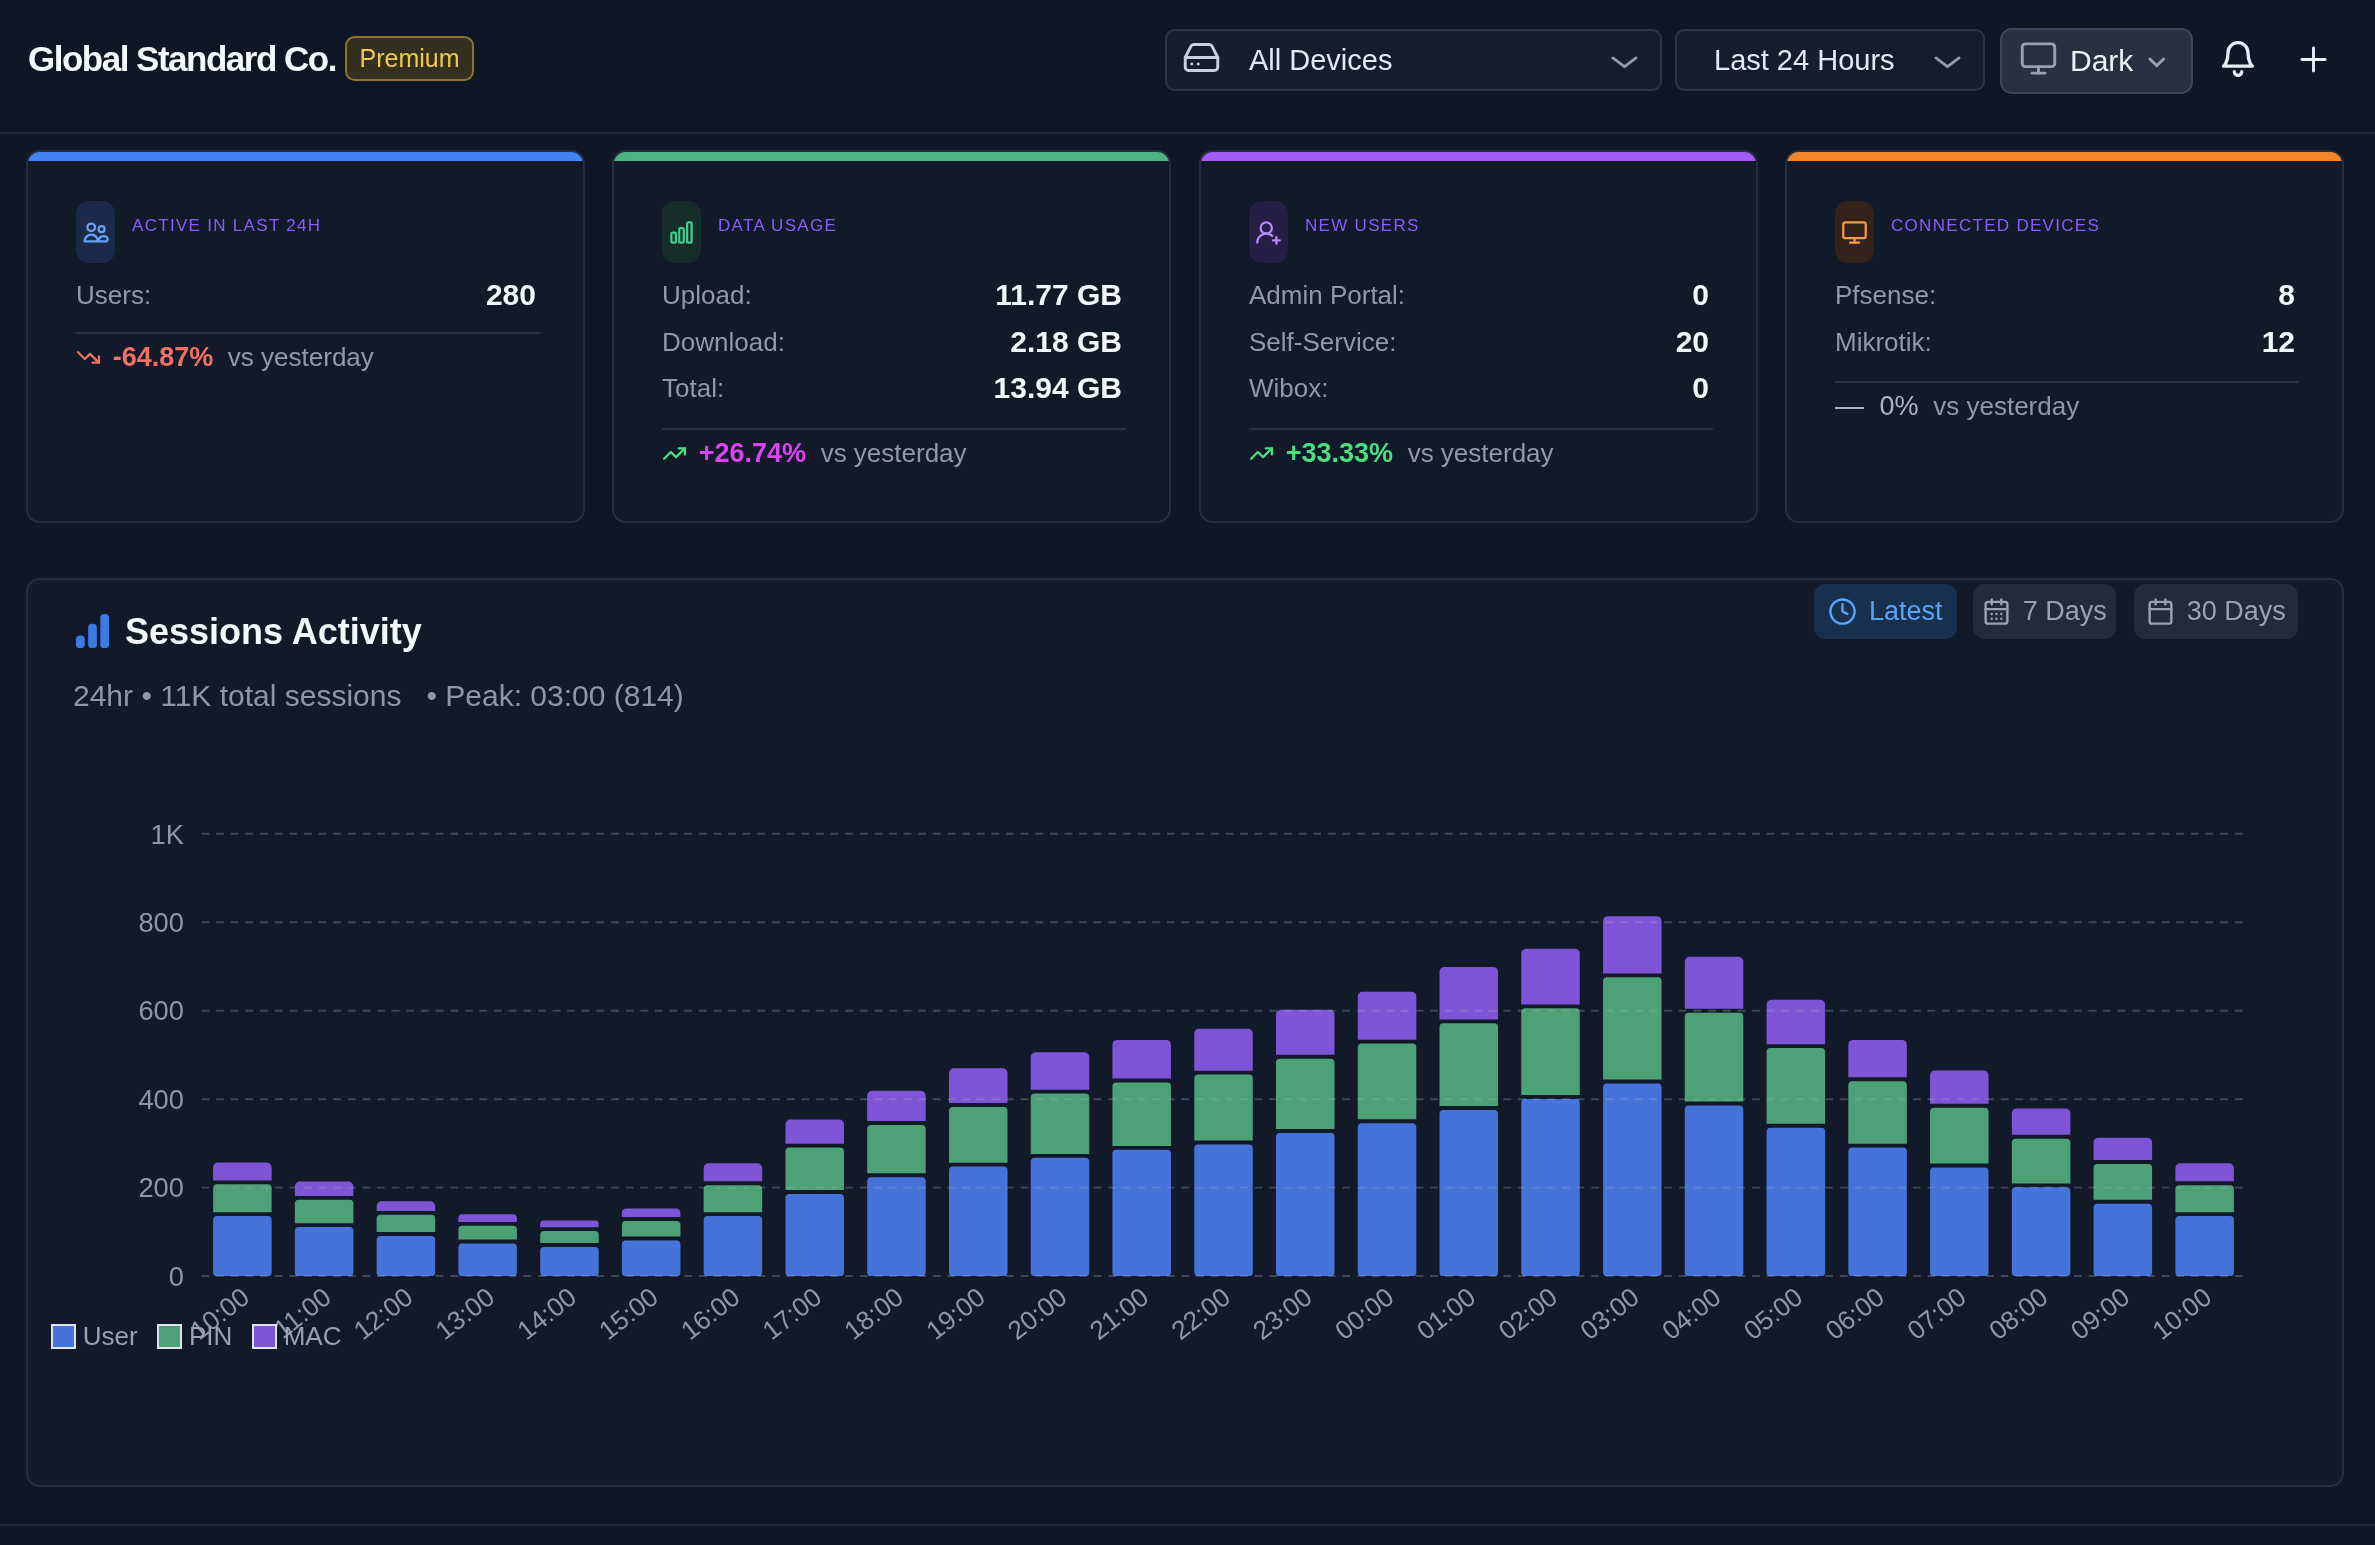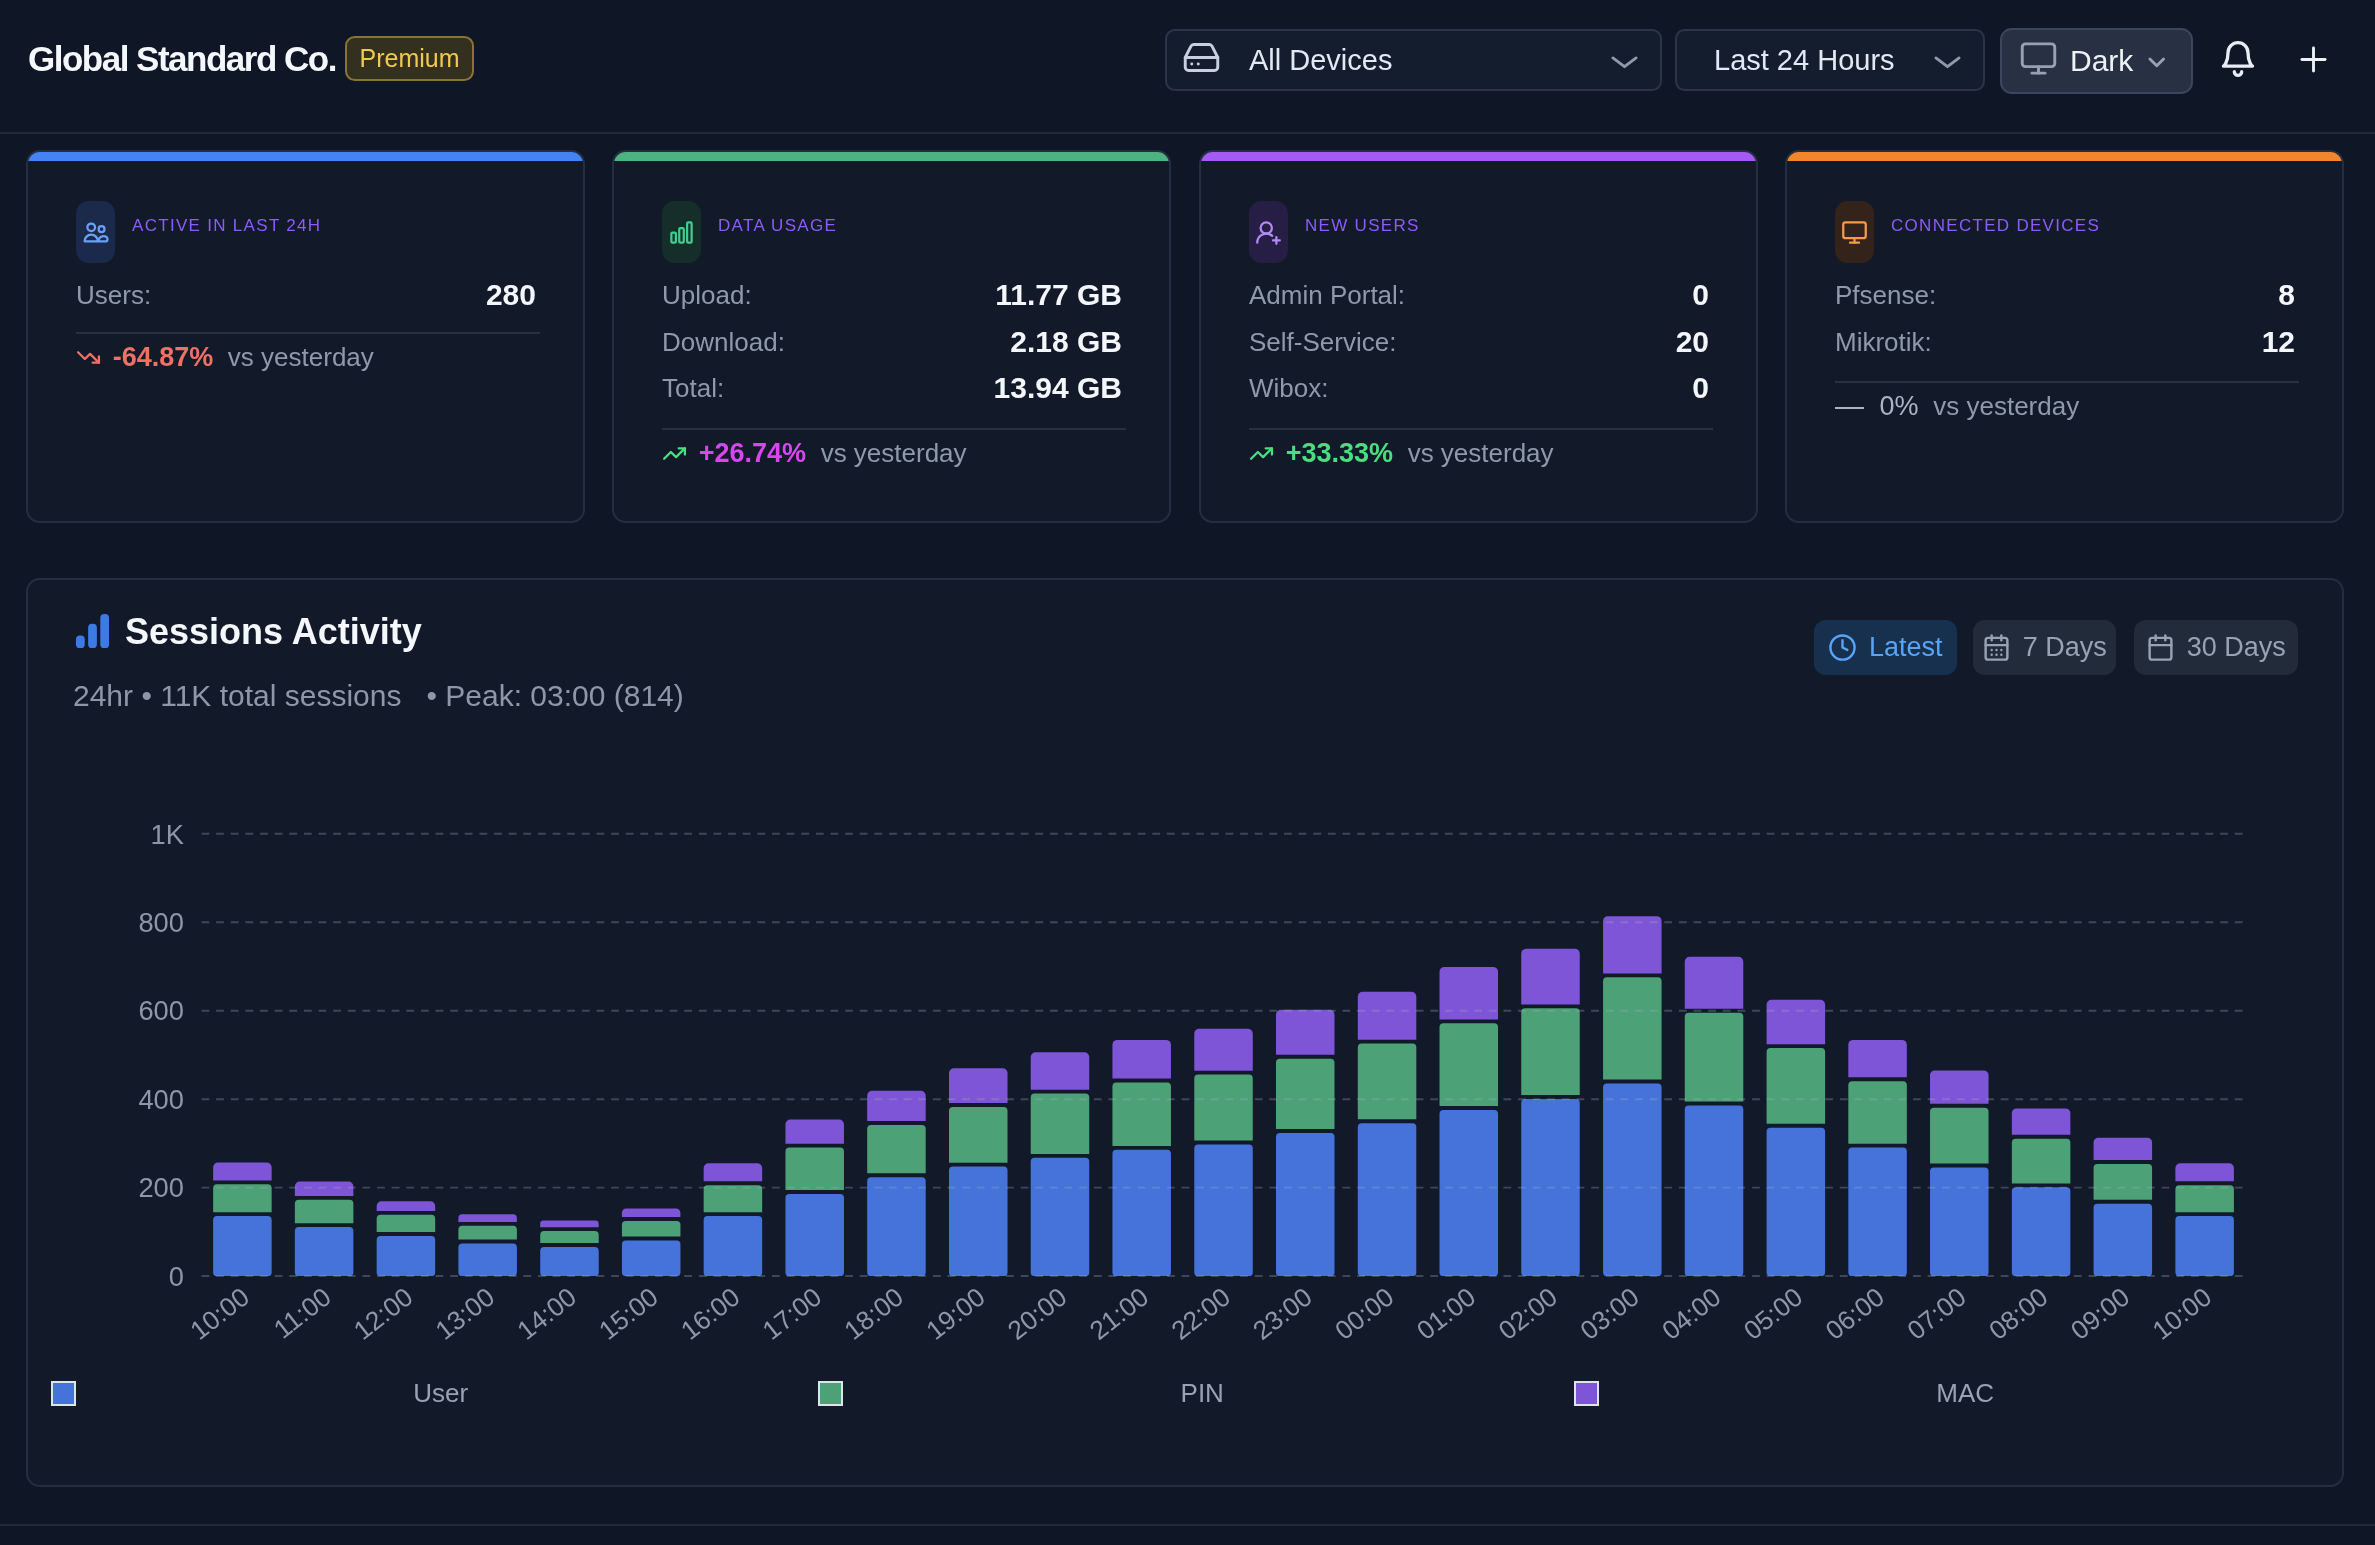--- a/index.html
+++ b/index.html
@@ -33,27 +33,27 @@
 .change { position:absolute; left:48px; height:33px; font-size:27px; font-weight:600;
   display:flex; align-items:center; }
 .cicon { margin-right:11.7px; display:flex; }
 .vsy { color:#8e99aa; font-weight:400; font-size:26px; margin-left:14.6px; }
 
 
 .chart { position:absolute; left:26px; top:578px; width:2318px; height:909px; background:#121a2a;
   border:2px solid #232e40; border-radius:13.7px; }
 .ch-title { position:absolute; left:125px; top:611px; font-size:36px; font-weight:700; color:#f4f7fb; }
 .ch-sub { position:absolute; left:73px; top:679px; font-size:30px; color:#8d97a8; }
-.btn { position:absolute; top:620px; height:55px; border-radius:11.7px; font-size:27px;
+.btn { position:absolute; top:584px; height:55px; border-radius:11.7px; font-size:27px;
   display:flex; align-items:center; justify-content:center; gap:11.7px; }
 .btn-latest { left:1814px; width:143px; background:#17304e; color:#58a4f8; }
 .btn-gray { background:#222b3a; color:#98a2b3; }
 
-.legend { position:absolute; left:26px; top:1379px; width:1968px; height:29px;
-  display:flex; align-items:center; justify-content:space-between; padding-left:25px; }
+.legend { position:absolute; left:26px; top:1322px; width:1968px; height:29px;
+  display:flex; align-items:center; justify-content:flex-start; padding-left:25px; }
 .lsq { width:25px; height:25px; border:2px solid #dde4ee; display:inline-block; }
 .llab { font-size:26px; color:#98a2b3; margin-left:6.8px; }
 
 .footline { position:absolute; left:0; top:1524px; width:100%; border-top:2px solid #1f2937; }
 </style></head>
 <body>
 <div class="hdr"></div>
 <div class="brand">Global Standard Co.</div>
 <div class="badge">Premium</div>
 

